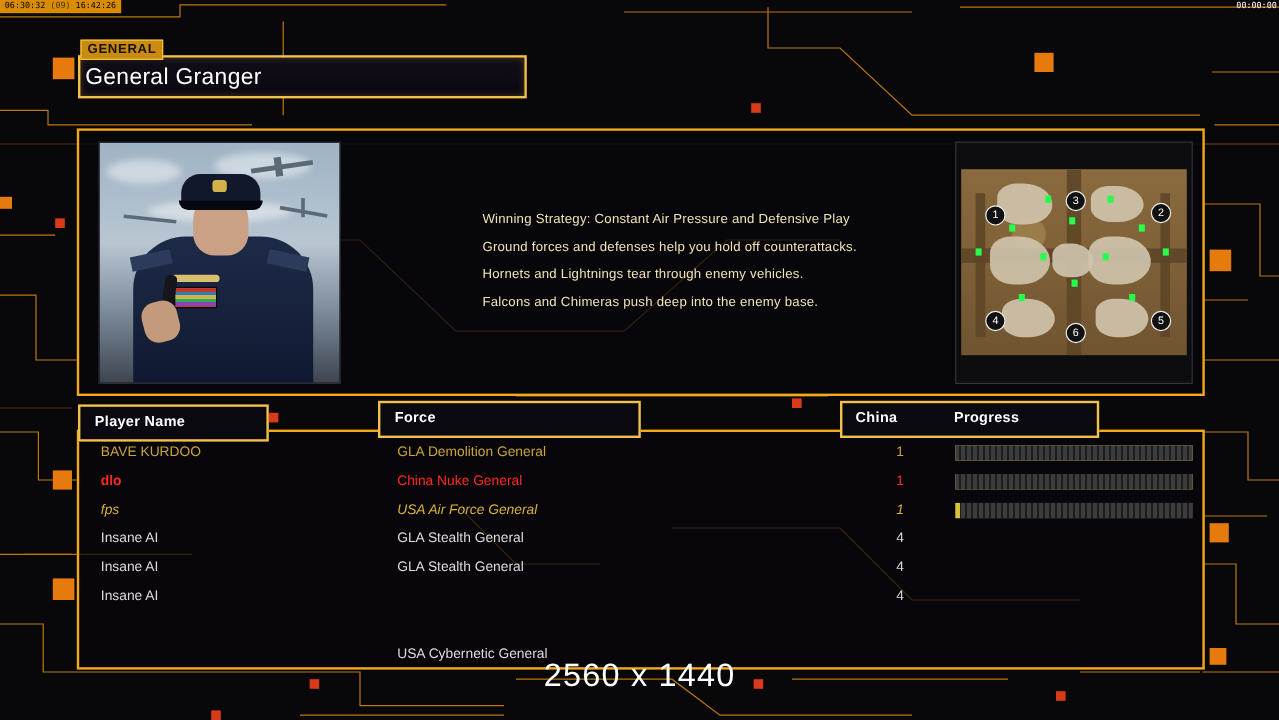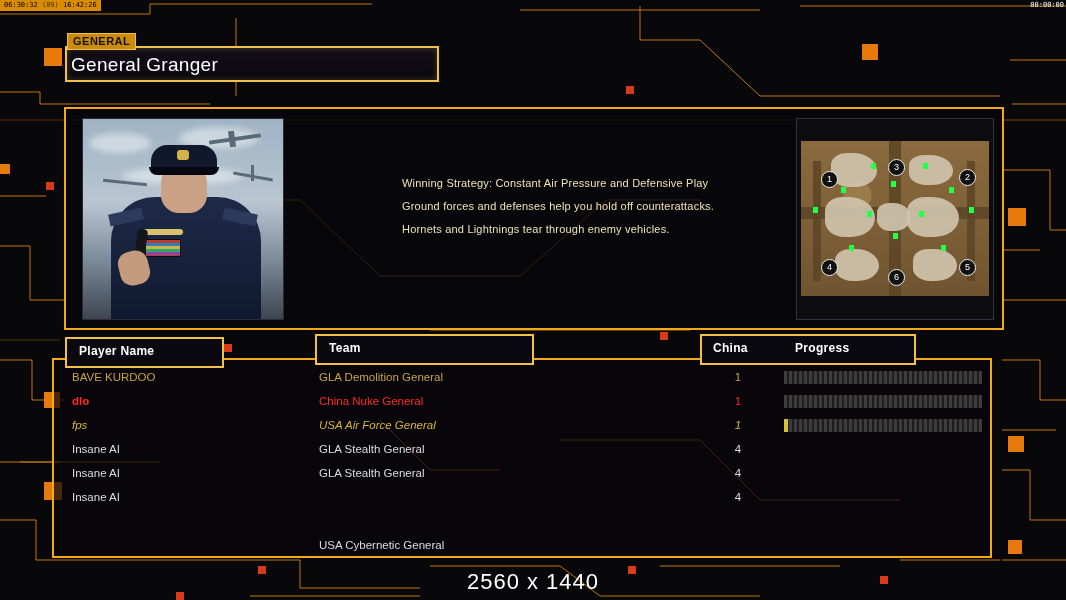--- a/index.html
+++ b/index.html
@@ -319,21 +319,21 @@
     position: absolute;
     top: 5px;
     font-size: 12px;
     font-weight: bold;
     color: #ffffff;
     letter-spacing: 0.3px;
   }
 
   .table-panel {
     position: absolute;
-    left: 52px;
+    left: 64px;
     top: 358px;
     width: 936px;
     height: 196px;
     border: 2px solid #f2a91a;
     background: rgba(8,7,11,0.72);
     z-index: 11;
   }
   .row {
     position: absolute;
     left: 0;
@@ -379,24 +379,24 @@
     position: absolute;
     left: 0; top: 0;
     height: 13px;
     background: #d8c23a;
   }
 
   
   .resolution {
     position: absolute;
     left: 0;
-    top: 569px;
+    top: 548px;
     width: 1066px;
     text-align: center;
-    font-size: 22px;
+    font-size: 27px;
     color: #ffffff;
     letter-spacing: 1px;
     z-index: 30;
   }
 </style>
 </head>
 <body>
 
 <div id="root">
 
@@ -496,20 +496,21 @@
       <div class="wings"></div>
       <div class="ribbons"></div>
       <div class="mic"></div>
       <div class="hand"></div>
     </div>
 
     <div class="strategy">
       <div class="strategy-line">Winning Strategy: Constant Air Pressure and Defensive Play</div>
       <div class="strategy-line">Ground forces and defenses help you hold off counterattacks.</div>
       <div class="strategy-line">Hornets and Lightnings tear through enemy vehicles.</div>
+      <div class="strategy-line">Falcons and Chimeras push deep into the enemy base.</div>
     </div>
 
     <div class="minimap-frame">
       <div class="minimap">
         <div class="mm-path" style="left:0;   top:66px; width:188px; height:12px;"></div>
         <div class="mm-path" style="left:88px;top:0;    width:12px;  height:155px;"></div>
         <div class="mm-path" style="left:12px;top:20px; width:8px;   height:120px;"></div>
         <div class="mm-path" style="left:166px;top:20px;width:8px;   height:120px;"></div>
 
         <div class="mm-rock" style="left:30px; top:12px; width:46px; height:34px;"></div>
@@ -540,21 +541,21 @@
         <div class="mm-start" style="left:87px;  top:128px;">6</div>
         <div class="mm-start" style="left:158px; top:118px;">5</div>
       </div>
     </div>
   </div>
 
   <div class="hdr-player">
     <div class="hdr-label" style="left:12px;">Player Name</div>
   </div>
   <div class="hdr-army">
-    <div class="hdr-label" style="left:12px;">Team</div>
+    <div class="hdr-label" style="left:12px;">Force</div>
   </div>
   <div class="hdr-team-progress">
     <div class="hdr-label" style="left:11px;">China</div>
     <div class="hdr-label" style="left:93px;">Progress</div>
   </div>
 
   <div class="table-panel">
 
     <div class="row" style="top:7px;">
       <div class="cell-name" style="color:#c9a43c;">BAVE KURDOO</div>

